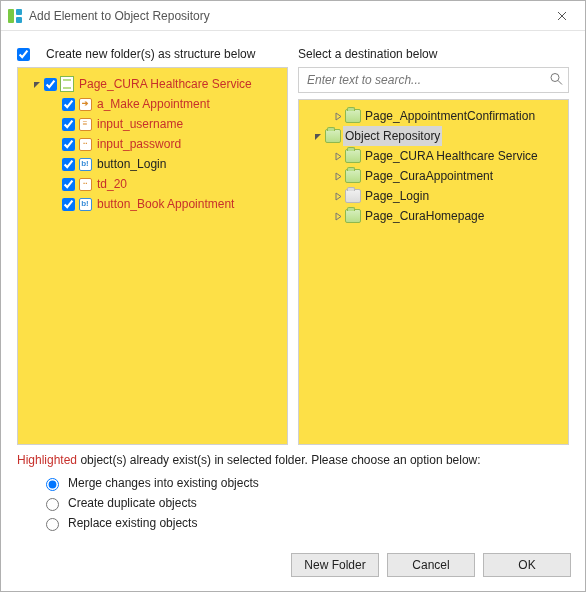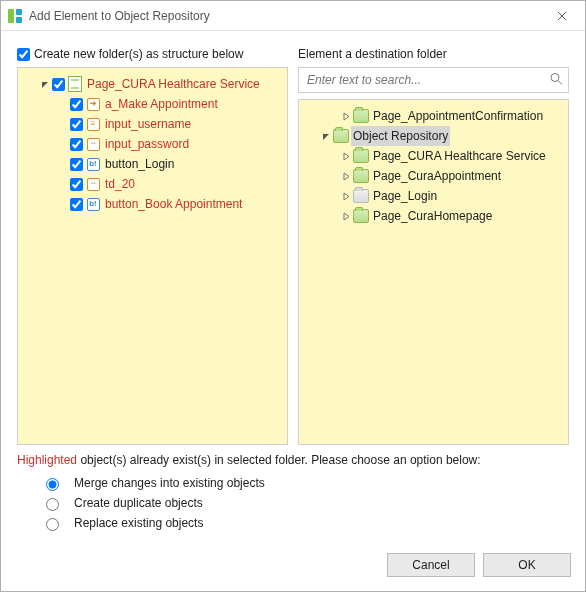--- a/index.html
+++ b/index.html
@@ -16,23 +16,23 @@
   
   .titlebar { height:30px; display:flex; align-items:center; padding:0 0 0 6px; border-bottom:1px solid #e4e4e4; }
   .titlebar .app-icon { width:16px; height:16px; margin-right:6px; }
   .titlebar .title-text { flex:1; color:#555; font-size:12px; }
   .titlebar .close { width:46px; height:29px; display:flex; align-items:center; justify-content:center; }
   .titlebar .close svg { stroke:#555; }
   
   .body { flex:1; display:flex; flex-direction:column; padding:16px 16px 10px; }
   .cols { flex:1; display:flex; gap:10px; min-height:0; }
   .col { flex:1; display:flex; flex-direction:column; min-width:0; }
-  .col-label { margin-bottom:6px; display:flex; align-items:center; gap:4px; }
+  .col-label { margin-bottom:6px; display:flex; align-items:center; gap:16px; }
   .col-label input[type=checkbox]{ margin:0; }
-  .panel { flex:1; border:1px solid var(--border); overflow:auto; padding:6px 16px; background:#fef9c3; }
+  .panel { flex:1; border:1px solid var(--border); overflow:auto; padding:6px 8px; background:#fde047; }
   .search-wrap { position:relative; margin-bottom:6px; }
   .search-wrap input { width:100%; border:1px solid var(--border); padding:5px 29px 5px 8px; font-style:italic; color:#777; outline:none; }
   .search-wrap .mag { position:absolute; right:6px; top:50%; transform:translateY(-50%); }
   
   .tree-row { display:flex; align-items:center; height:20px; white-space:nowrap; line-height:20px; }
   .tree-label { padding:0 2px; }
   .tree-label.sel { background:var(--sel); }
   .hl { color:var(--highlight); }
   .exp { width:14px; display:inline-flex; justify-content:center; cursor:pointer; }
   .cb { margin:0 2px 0 0; }
@@ -45,21 +45,21 @@
   .folder-grey::before { background:#dcdcdc; border-color:#b8b8b8; }
   .page-ico { width:14px; height:16px; border:1px solid #82b84d; background:#fff; position:relative; }
   .page-ico::after{content:"";position:absolute;inset:2px;border-top:2px solid #b8de8a;border-bottom:2px solid #b8de8a;}
   .box-ico { width:13px; height:13px; border:1px solid; border-radius:2px; display:flex; align-items:center; justify-content:center; font-size:8px; font-weight:bold; line-height:1; color:#fff; }
   .c-orange{ border-color:#d98a2a; color:#d98a2a; background:#fff;}
   .c-orange2{ border-color:#d98a2a; color:#d98a2a; background:#fff;}
   .c-blue{ border-color:#3b8ed8; color:#3b8ed8; background:#fff;}
   
   .msg { margin:8px 0 6px; }
   .radios { padding:2px 0 2px 24px; display:flex; flex-direction:column; gap:4px; }
-  .radios label { display:flex; align-items:center; gap:12px; }
+  .radios label { display:flex; align-items:center; gap:6px; }
   
   .footer { display:flex; justify-content:flex-end; gap:8px; padding:10px 14px 14px; }
   .btn { min-width:88px; height:24px; border:1px solid var(--btn-border); background:var(--btn-bg); padding:0 12px; cursor:pointer; }
 </style>
 </head>
 <body>
 <div class="dialog">
 
   <div class="titlebar">
     <span class="app-icon">
@@ -152,21 +152,21 @@
                 <span class="ico">
                   <span class="box-ico c-blue">b!</span>
                 </span>
                 <span class="tree-label hl">button_Book Appointment</span>
               </div>
             </div>
         </div>
       </div>
 
       <div class="col">
-        <div class="col-label">Element a destination folder</div>
+        <div class="col-label">Select a destination below</div>
         <div class="search-wrap">
           <input type="text" placeholder="Enter text to search..." style="">
           <span class="mag">
             <svg width="14" height="14" viewBox="0 0 14 14">
                 <circle cx="6" cy="6" r="4" fill="none" stroke="#777" stroke-width="1"></circle>
                 <line x1="9" y1="9" x2="13" y2="13" stroke="#777" stroke-width="1"></line>
               </svg>
           </span>
         </div>
         <div class="panel">
@@ -263,17 +263,18 @@
           <span>Create duplicate objects</span>
         </label>
       <label>
           <input type="radio" name="opt" style="">
           <span>Replace existing objects</span>
         </label>
     </div>
   </div>
 
   <div class="footer">
+    <button class="btn">New Folder</button>
     <button class="btn">Cancel</button>
     <button class="btn">OK</button>
   </div>
 
 </div>
 
 </body></html>

